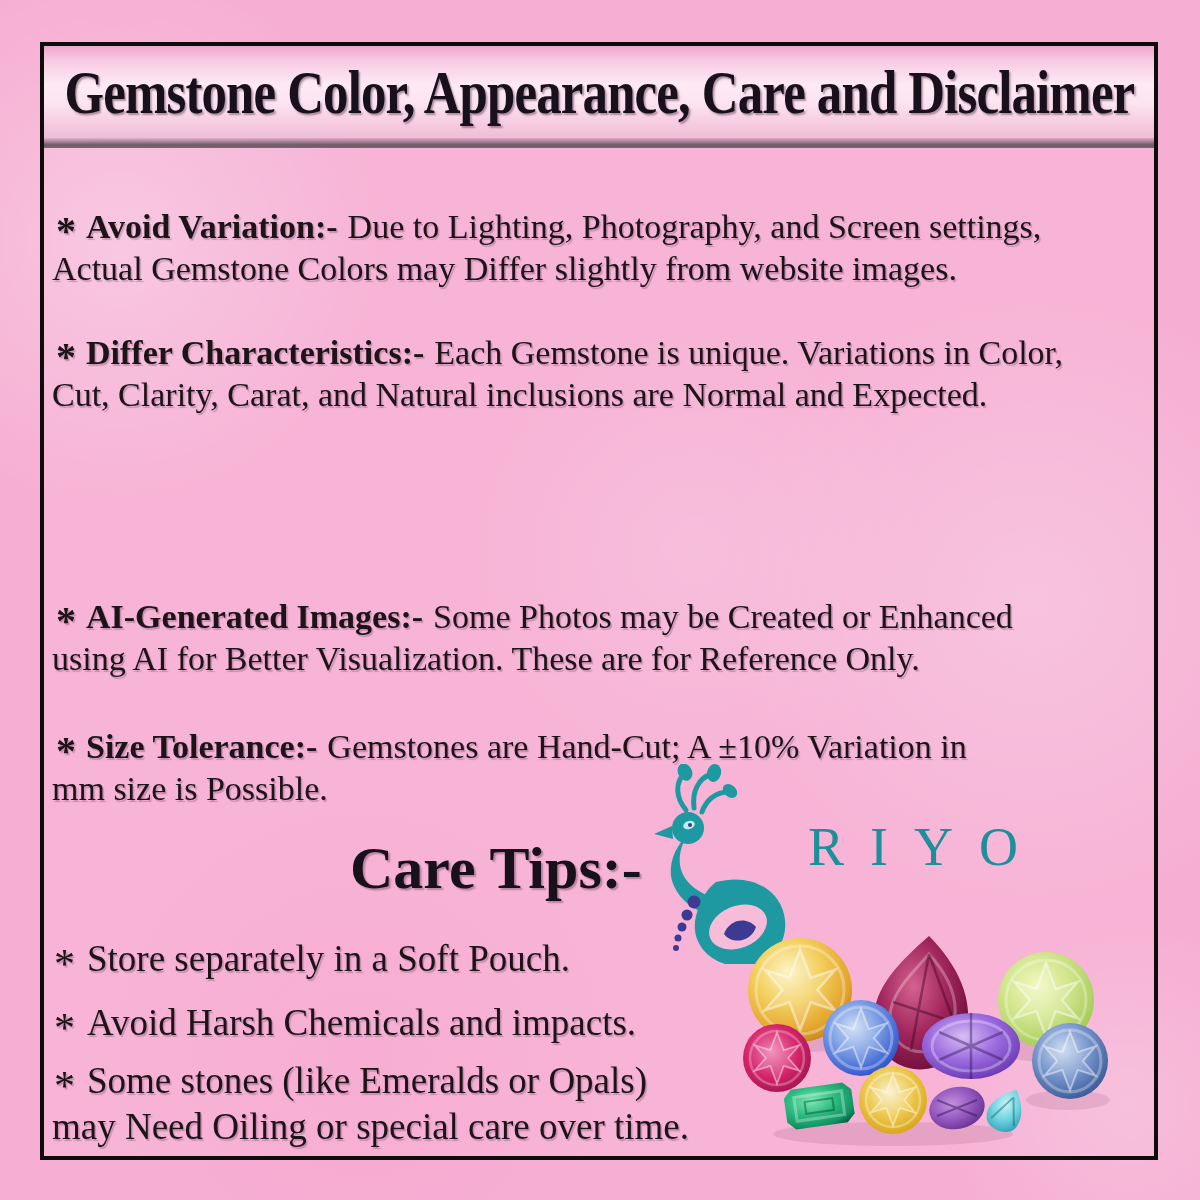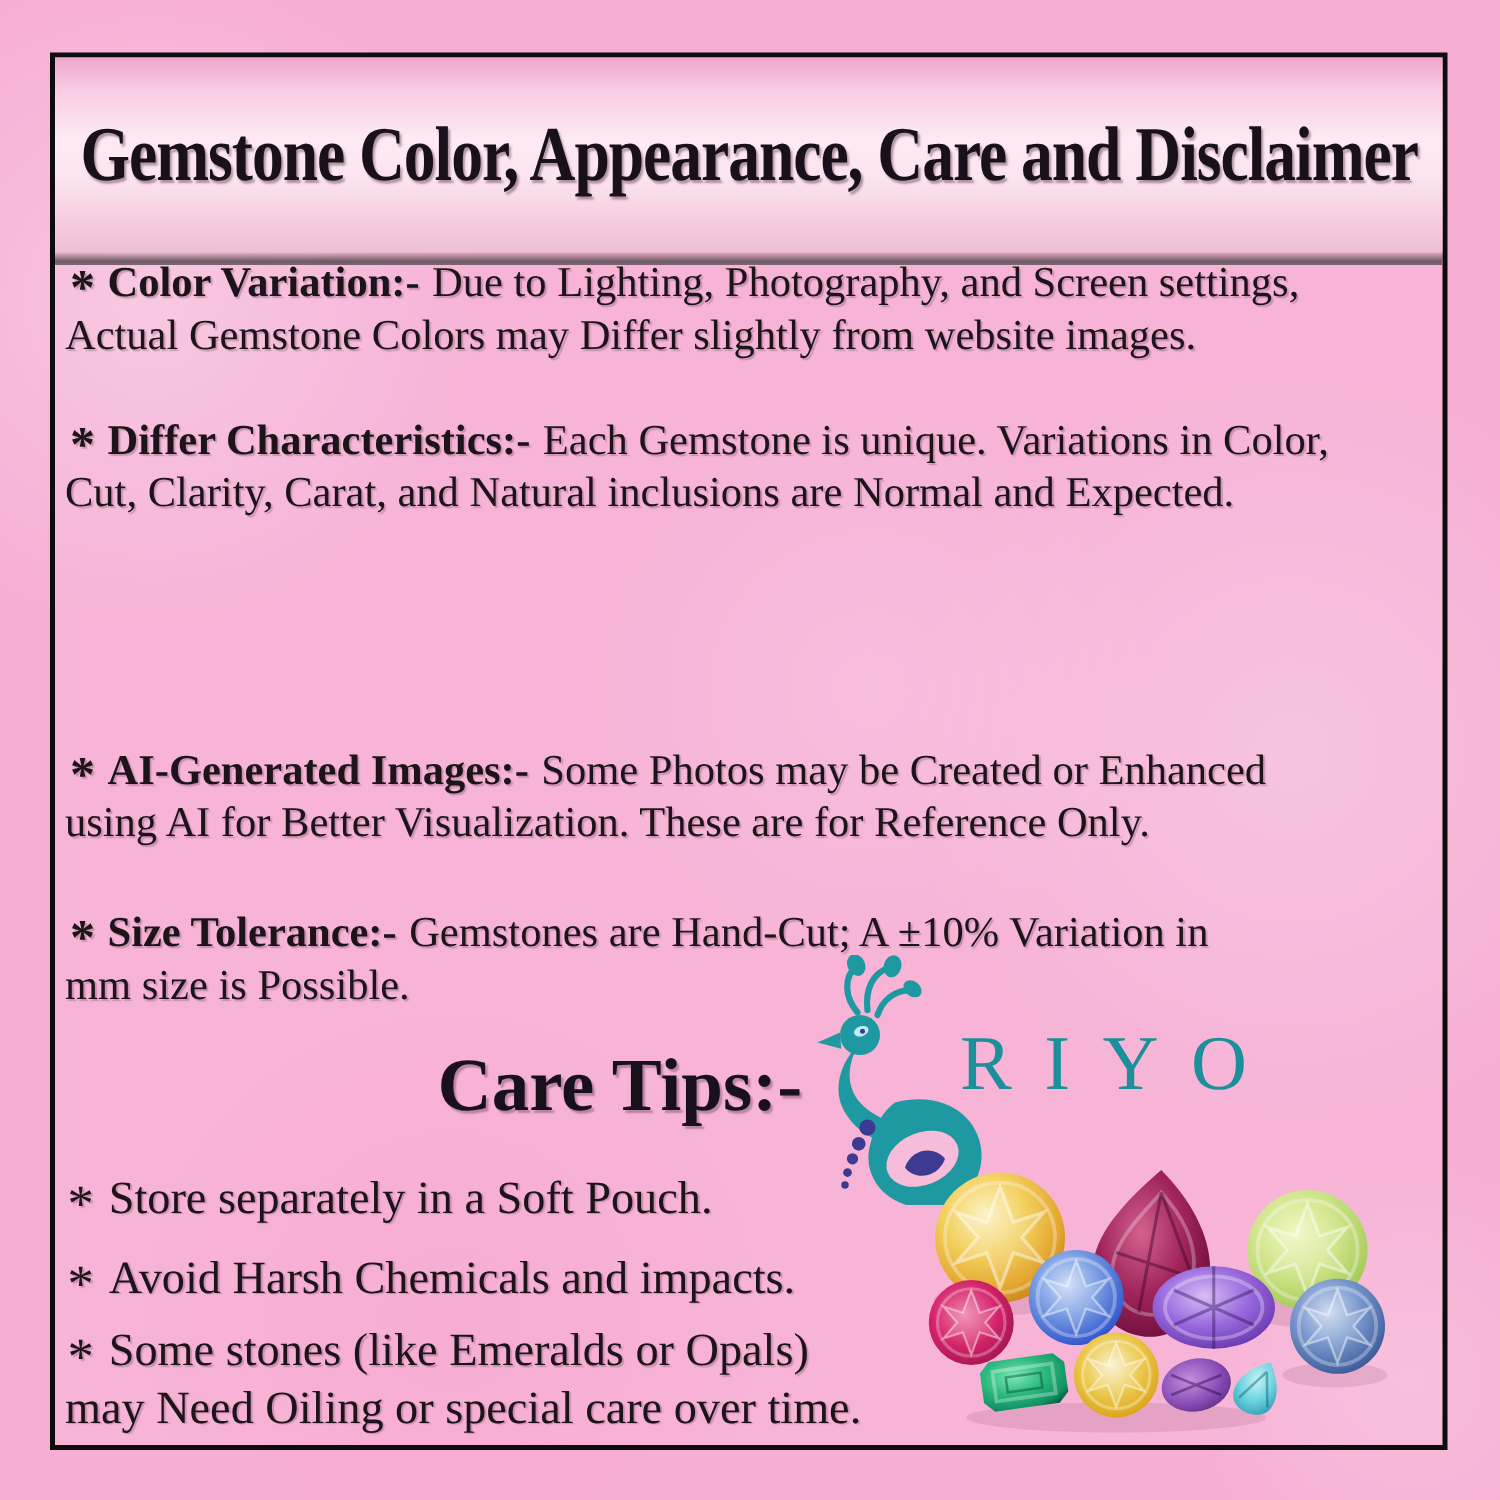--- a/index.html
+++ b/index.html
@@ -14,21 +14,21 @@
       radial-gradient(circle 300px at 94% 92%, rgba(255,255,255,0.18), rgba(255,255,255,0) 60%);
     position:relative;
   }
   .canvas{position:absolute;inset:0;}
   .frame{
     position:absolute;left:40px;top:42px;width:1118px;height:1118px;
     box-sizing:border-box;border:4px solid #0d0d0d;
     background:rgba(255,226,242,0.10);
   }
   .titlebar{
-    position:absolute;left:44px;top:46px;width:1110px;height:156px;
+    position:absolute;left:44px;top:46px;width:1110px;height:92px;
     background:linear-gradient(180deg,#f0a6cc 0%,#f8cbe2 16%,#fdeaf4 42%,#fce4f0 62%,#f5c8dd 88%,#ecc0d4 100%);
     display:flex;align-items:center;justify-content:center;
   }
   .titlebar .sep{
     position:absolute;left:0;bottom:-10px;width:100%;height:10px;
     background:linear-gradient(180deg, rgba(120,94,107,0.15) 0%, #6f5a66 70%, #7d6673 100%);
   }
   .page-title{
     font-size:62px;font-weight:bold;color:#18101a;white-space:nowrap;
     transform:scaleX(0.82);transform-origin:center;
@@ -49,42 +49,42 @@
     text-shadow:2px 2px 1.5px rgba(110,70,95,0.45);
   }
   .care-bullet{
     position:absolute;left:52px;width:660px;
     font-size:37px;line-height:46px;color:#1c1419;
     text-shadow:1.5px 1.5px 1px rgba(120,80,104,0.38);
   }
   .care-bullet .marker{display:inline-block;font-size:42px;line-height:0;position:relative;top:7px;margin:0 12px 0 2px;}
   .care-bullet .ctext{white-space:pre-line;}
   .brand-name{
-    position:absolute;left:768px;top:816px;
-    font-size:62px;font-weight:normal;color:#1d8f9a;
+    position:absolute;left:808px;top:816px;
+    font-size:54px;font-weight:normal;color:#1d8f9a;
     letter-spacing:26px;white-space:nowrap;
   }
   .logo-wrap{position:absolute;left:630px;top:764px;width:162px;height:200px;}
   .gems-wrap{position:absolute;left:733px;top:928px;width:434px;height:226px;}
   svg{display:block;}
 </style>
 </head>
 <body>
 
 <div class="canvas">
 
   <div class="frame"></div>
 
   <div class="titlebar">
     <div class="page-title">Gemstone Color, Appearance, Care and Disclaimer</div>
     <div class="sep"></div>
   </div>
 
   <div class="bullet" style="top:206px;">
-    <span class="marker">*</span><span class="blabel">Color Variation:-</span><span class="btext">Due to Lighting, Photography, and Screen settings,
+    <span class="marker">*</span><span class="blabel">Avoid Variation:-</span><span class="btext">Due to Lighting, Photography, and Screen settings,
 Actual Gemstone Colors may Differ slightly from website images.</span>
   </div>
   <div class="bullet" style="top:332px;">
     <span class="marker">*</span><span class="blabel">Differ Characteristics:-</span><span class="btext">Each Gemstone is unique. Variations in Color,
 Cut, Clarity, Carat, and Natural inclusions are Normal and Expected.</span>
   </div>
   <div class="bullet" style="top:596px;">
     <span class="marker">*</span><span class="blabel">AI-Generated Images:-</span><span class="btext">Some Photos may be Created or Enhanced
 using AI for Better Visualization. These are for Reference Only.</span>
   </div>

